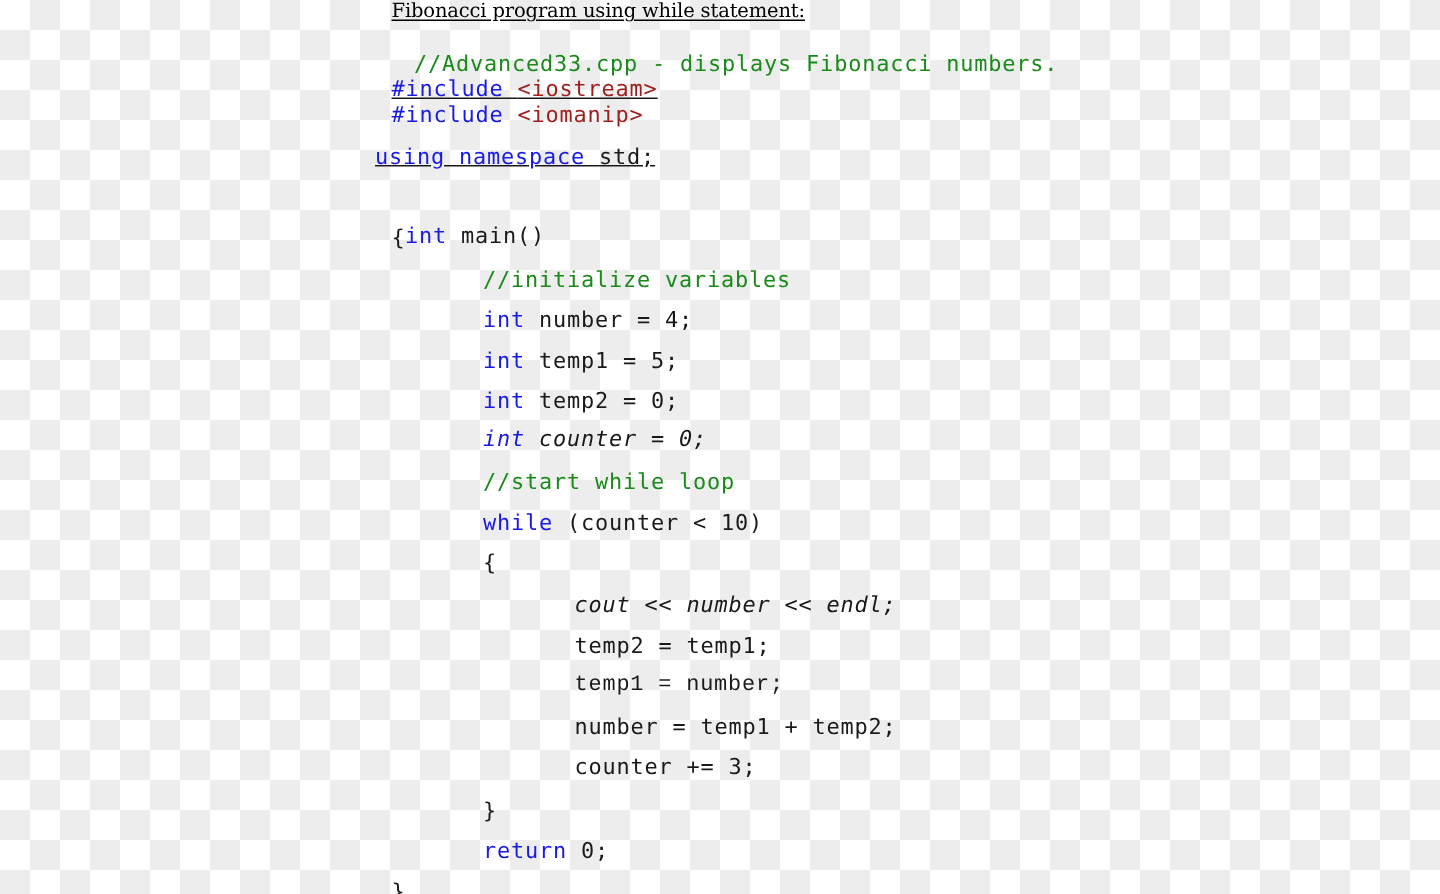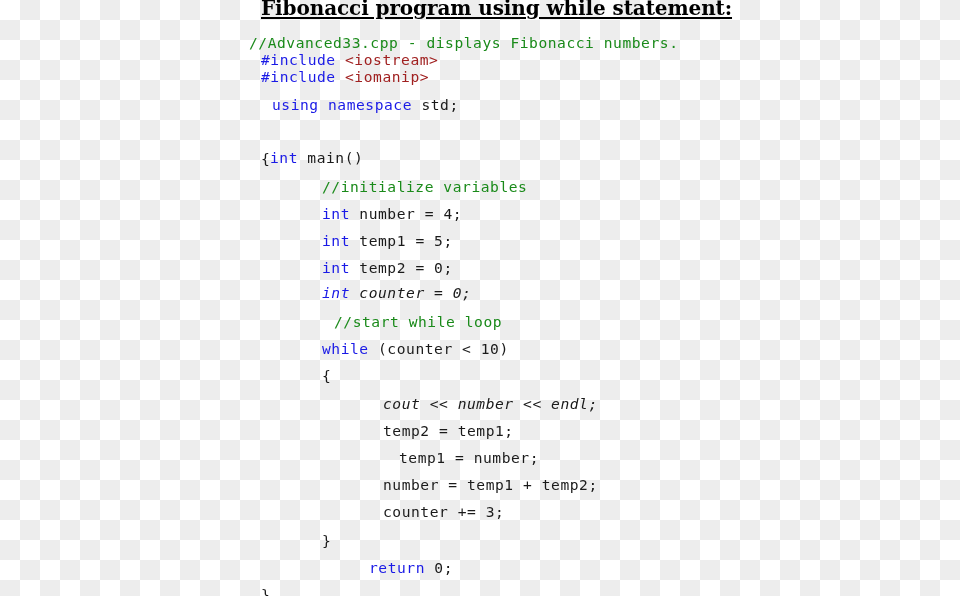--- a/index.html
+++ b/index.html
@@ -24,22 +24,22 @@
     width: 960px;
     height: 596px;
   }
 
   
   #doc-title {
     position: absolute;
     left: 261px;
     top: -1px;
     font-family: "DejaVu Serif", "Liberation Serif", serif;
-    font-weight: bold;
-    font-size: 20px;
+    font-weight: normal;
+    font-size: 13px;
     line-height: 18px;
     color: #000000;
     text-decoration: underline;
     text-underline-offset: 2px;
     white-space: pre;
     letter-spacing: -0.1px;
   }
 
   
   #code-listing {
@@ -67,37 +67,37 @@
   .tok-plain{ color: #1a1a1a; }
 </style>
 </head>
 <body>
 
 <div id="page">
 
   <div id="doc-title">Fibonacci program using while statement:</div>
 
   <div id="code-listing">
-      <div class="code-line" style="left: 249px; top: 10px;"><span class="tok tok-cmt">//Advanced33.cpp - displays Fibonacci numbers.</span></div>
-      <div class="code-line" style="left: 261px; top: 27px;"><span class="tok tok-pre">#include </span><span class="tok tok-inc">&lt;iostream&gt;</span></div>
+      <div class="code-line" style="left: 276px; top: 10px;"><span class="tok tok-cmt">//Advanced33.cpp - displays Fibonacci numbers.</span></div>
+      <div class="code-line" style="left: 261px; top: 27px; text-decoration: underline;"><span class="tok tok-pre">#include </span><span class="tok tok-inc">&lt;iostream&gt;</span></div>
       <div class="code-line" style="left: 261px; top: 44px;"><span class="tok tok-pre">#include </span><span class="tok tok-inc">&lt;iomanip&gt;</span></div>
-      <div class="code-line" style="left: 272px; top: 72px;"><span class="tok tok-kw">using namespace </span><span class="tok tok-plain">std;</span></div>
+      <div class="code-line" style="left: 250px; top: 72px; text-decoration: underline;"><span class="tok tok-kw">using namespace </span><span class="tok tok-plain">std;</span></div>
       <div class="code-line" style="left: 270px; top: 99px; margin-top: 26px;"><span class="tok tok-kw">int </span><span class="tok tok-plain">main()</span></div>
       <div class="code-line" style="left: 261px; top: 126px;"><span class="tok tok-plain">{</span></div>
       <div class="code-line" style="left: 322px; top: 154px;"><span class="tok tok-cmt">//initialize variables</span></div>
       <div class="code-line" style="left: 322px; top: 181px;"><span class="tok tok-kw">int </span><span class="tok tok-plain">number = 4;</span></div>
       <div class="code-line" style="left: 322px; top: 208px;"><span class="tok tok-kw">int </span><span class="tok tok-plain">temp1 = 5;</span></div>
       <div class="code-line" style="left: 322px; top: 235px;"><span class="tok tok-kw">int </span><span class="tok tok-plain">temp2 = 0;</span></div>
       <div class="code-line" style="left: 322px; top: 260px; font-style: italic;"><span class="tok tok-kw">int </span><span class="tok tok-plain">counter = 0;</span></div>
-      <div class="code-line" style="left: 322px; top: 289px; margin-left: 12px;"><span class="tok tok-cmt">//start while loop</span></div>
+      <div class="code-line" style="left: 322px; top: 289px;"><span class="tok tok-cmt">//start while loop</span></div>
       <div class="code-line" style="left: 322px; top: 316px;"><span class="tok tok-kw">while </span><span class="tok tok-plain">(counter &lt; 10)</span></div>
       <div class="code-line" style="left: 322px; top: 343px;"><span class="tok tok-plain">{</span></div>
       <div class="code-line" style="left: 383px; top: 371px; font-style: italic;"><span class="tok tok-plain">cout &lt;&lt; number &lt;&lt; endl;</span></div>
       <div class="code-line" style="left: 383px; top: 398px;"><span class="tok tok-plain">temp2 = temp1;</span></div>
-      <div class="code-line" style="left: 399px; top: 425px;"><span class="tok tok-plain">temp1 = number;</span></div>
+      <div class="code-line" style="left: 383px; top: 425px; font-family: Liberation Mono, monospace;"><span class="tok tok-plain">temp1 = number;</span></div>
       <div class="code-line" style="left: 383px; top: 452px;"><span class="tok tok-plain">number = temp1 + temp2;</span></div>
       <div class="code-line" style="left: 383px; top: 479px;"><span class="tok tok-plain">counter += 3;</span></div>
       <div class="code-line" style="left: 322px; top: 508px;"><span class="tok tok-plain">}</span></div>
-      <div class="code-line" style="left: 322px; top: 535px; margin-left: 47px;"><span class="tok tok-kw">return </span><span class="tok tok-plain">0;</span></div>
+      <div class="code-line" style="left: 322px; top: 535px;"><span class="tok tok-kw">return </span><span class="tok tok-plain">0;</span></div>
       <div class="code-line" style="left: 261px; top: 562px;"><span class="tok tok-plain">}</span></div>
     </div>
 
 </div>
 
 </body></html>

